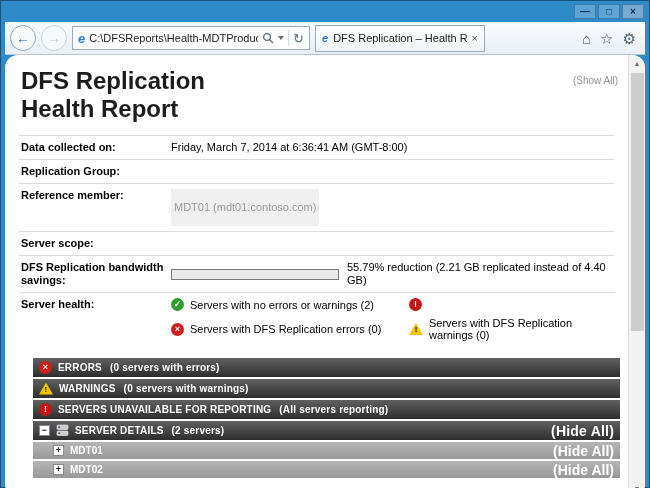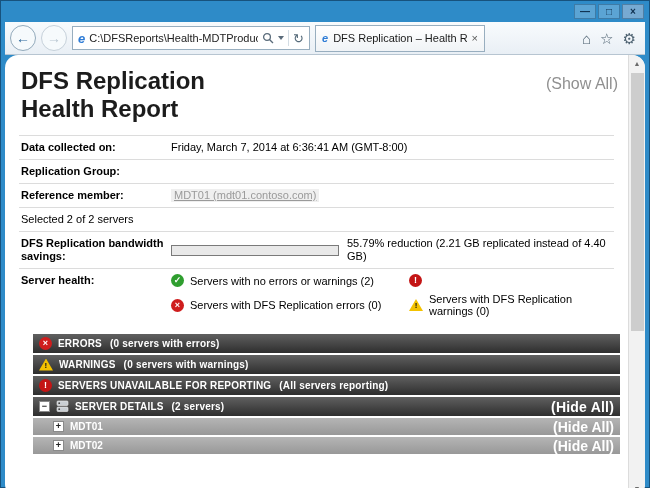--- a/index.html
+++ b/index.html
@@ -66,28 +66,28 @@
   .page { flex: 1; padding: 6px 8px 0 14px; overflow: hidden; font-size: 11px; color: #000; }
 
   .scrollbar { width: 17px; background: #f2f2f2; border-left: 1px solid #dcdcdc; display: flex; flex-direction: column; align-items: center; flex: none; }
   .sb-btn { height: 17px; width: 17px; display: flex; align-items: center; justify-content: center; font-size: 7px; color: #6a6a6a; flex: none; }
   .sb-thumb { width: 13px; height: 258px; background: #cdcdcd; margin-top: 1px; flex: none; }
   .sb-space { flex: 1; }
 
   
   .report-header { display: flex; align-items: flex-start; margin: 6px 2px 0 2px; }
   .report-title { font-size: 24px; font-weight: bold; color: #1c1c1c; line-height: 28px; }
-  .show-all { margin-left: auto; color: #909090; font-size: 16px; padding-top: 8px; }
+  .show-all { margin-left: auto; color: #909090; font-size: 10px; padding-top: 8px; }
 
   
   .info { margin-top: 12px; margin-right: 6px; }
   .irow { display: flex; border-top: 1px solid #dcdcdc; padding: 5px 0 5px 2px; align-items: flex-start; }
   .ilabel { width: 150px; font-weight: bold; flex: none; line-height: 13px; }
   .ivalue { flex: 1; line-height: 13px; }
-  .muted { color: #9a9a9a; background: #efefef; display: inline-block; padding: 0 3px; text-decoration: underline; }
+  .muted { color: #9a9a9a; background: #efefef; display: inline-block; padding: 12px 3px; }
 
   .bw-value { display: flex; align-items: center; gap: 8px; }
   .pbar { width: 168px; height: 11px; border: 1px solid #7a7a7a; background: #e9e9e9; flex: none; }
   .pfill { height: 100%; background: #2b3fd1; }
 
   .health { display: grid; grid-template-columns: 238px 1fr; gap: 6px 0; flex: 1; }
   .hitem { display: flex; align-items: center; gap: 6px; }
 
   
   .ic { width: 13px; height: 13px; border-radius: 50%; display: inline-flex; align-items: center; justify-content: center; color: #fff; font-size: 9px; font-weight: bold; flex: none; line-height: 1; }
@@ -188,21 +188,21 @@
           <span class="ivalue">Friday, March 7, 2014 at 6:36:41 AM (GMT-8:00)</span>
         </div>
         <div class="irow">
           <span class="ilabel">Replication Group:</span>
         </div>
         <div class="irow">
           <span class="ilabel">Reference member:</span>
           <span class="ivalue"><span class="muted">MDT01 (mdt01.contoso.com)</span></span>
         </div>
         <div class="irow">
-          <span class="ivalue">Selected 2 of 2 servers</span>
+          <span class="ilabel">Server scope:</span>
         </div>
 
         <div class="irow">
           <span class="ilabel">DFS Replication bandwidth savings:</span>
           <span class="ivalue bw-value">
             <span class="pbar">
               <span class="pfill" style="width: 49.75%; background: rgb(43, 63, 209);"></span>
             </span>
             <span>55.79% reduction (2.21 GB replicated instead of 4.40 GB)</span>
           </span>

